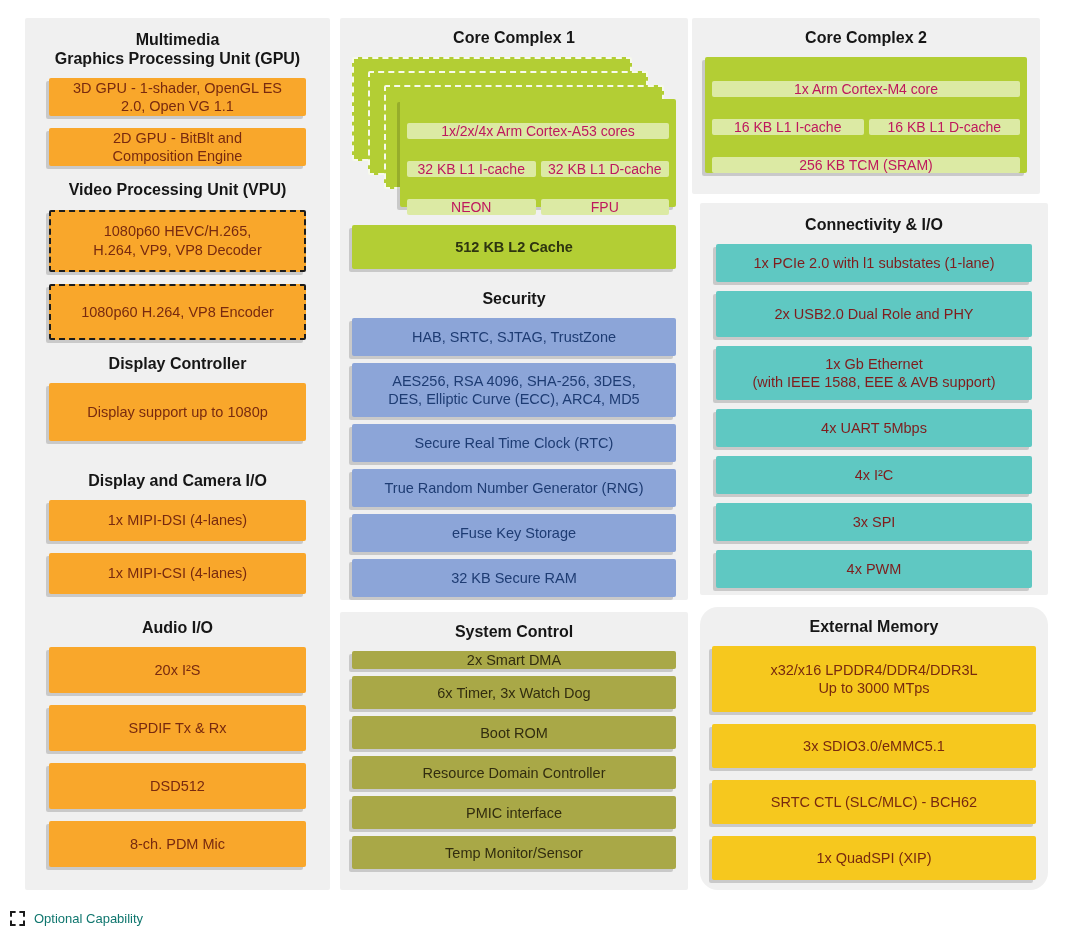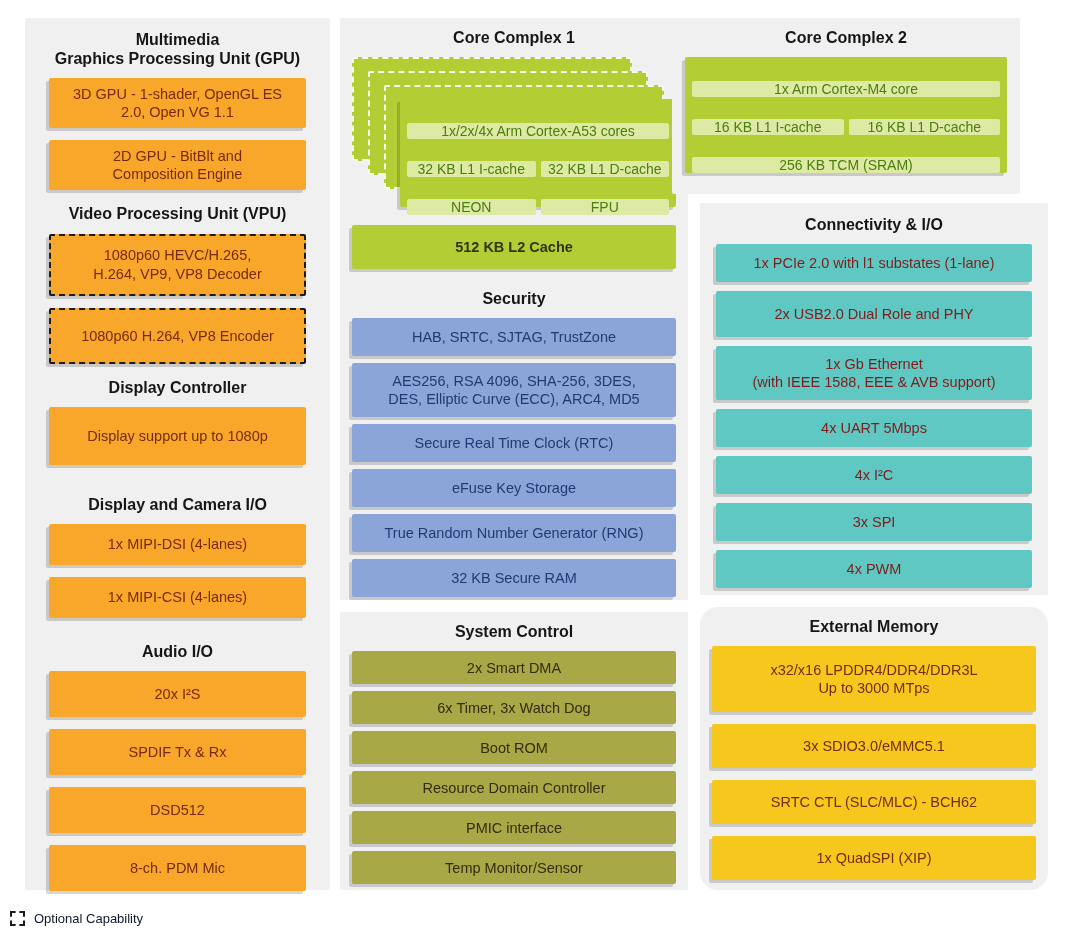--- a/index.html
+++ b/index.html
@@ -3,69 +3,69 @@
 <meta charset="utf-8">
 <style>
   * { box-sizing: border-box; margin: 0; padding: 0; }
   html,body { width:1080px; height:944px; background:#ffffff;
     font-family:"Liberation Sans", sans-serif; position:relative; overflow:hidden; }
 
   .panel { position:absolute; background:#F0F0F0; border-radius:2px; }
   #panel-left   { left:25px;  top:18px;  width:305px; height:872px; padding:12px 24px; }
   #panel-mid-a  { left:340px; top:18px;  width:348px; height:582px; padding:10px 12px; }
   #panel-mid-b  { left:340px; top:612px; width:348px; height:278px; padding:10px 12px; }
-  #panel-right-a{ left:672px; top:18px;  width:348px; height:176px; padding:10px 13px; }
+  #panel-right-a{ left:692px; top:18px;  width:348px; height:176px; padding:10px 13px; }
   #panel-right-b{ left:700px; top:203px; width:348px; height:392px; padding:12px 16px; }
   #panel-right-c{ left:700px; top:607px; width:348px; height:283px; padding:10px 12px;border-radius:18px; }
 
   .sec-title { font-weight:700; font-size:16px; line-height:1.2; color:#161616;
     text-align:center; white-space:pre-line; margin-bottom:10px; }
 
   .bar { display:flex; align-items:center; justify-content:center; text-align:center;
     white-space:pre-line; font-size:14.5px; font-weight:500; line-height:1.25;
     border-radius:2px; box-shadow:-3px 3px 0 rgba(0,0,0,0.16); margin-bottom:12px; }
 
   .orange { background:#F9A72B; color:#782A0F; }
   .yellow { background:#F6C81E; color:#782A0F; }
   .blue   { background:#8CA5D8; color:#1E3C73; margin-bottom:7px; }
   .teal   { background:#5FC8C2; color:#7f1d1d; margin-bottom:9px; }
   .olive  { background:#A9A847; color:#322D0F; margin-bottom:7px; }
   .green  { background:#B3CE34; color:#2E3510; font-weight:600; }
 
   .dashed { border:2px dashed #1c1c1c; }
 
   .h38{height:38px}.h44{height:44px}.h46{height:46px}.h48{height:41px}
-  .h50{height:50px}.h54{height:54px}.h56{height:56px}.h58{height:58px}
+  .h50{height:38px}.h54{height:54px}.h56{height:56px}.h58{height:58px}
   .h62{height:62px}.h66{height:66px}
 
   
   .cc1-stack { position:relative; height:152px; margin:4px 0 16px; }
   .ghost { position:absolute; width:280px; height:104px; background:#B3CE34;
     border:2px dashed rgba(255,255,255,0.9); border-radius:2px; }
   .g1{ left:0;  top:0; }
   .g2{ left:16px; top:14px; }
   .g3{ left:32px; top:28px; }
   .core-card { background:#B3CE34; border-radius:2px; padding:7px;
     display:flex; flex-direction:column; gap:5px;
     box-shadow:-3px 3px 0 rgba(0,0,0,0.16); }
   .cc1-front { position:absolute; left:48px; top:42px; width:276px; height:108px; }
   .core-row, .core-cell { background:#DCEAA4; border-radius:2px; flex:1;
     display:flex; align-items:center; justify-content:center;
-    font-size:14px; font-weight:500; color:#4d7c0f;margin-top:17px; }
+    font-size:14px; font-weight:500; color:#be185d;margin-top:17px; }
   .core-split { display:flex; gap:5px; flex:1;align-items:flex-end; }
 
   
   .cc2-card { width:100%; height:116px; }
 
   
   #legend { position:absolute; left:10px; top:911px; display:flex;
     align-items:center; gap:9px; }
   #legend .swatch { width:15px; height:15px; background:#ffffff;
     border:2px dashed #1a1a1a; }
-  #legend .lbl { font-size:13px; color:#0f172a; }
+  #legend .lbl { font-size:13px; color:#0f766e; }
 </style>
 </head>
 <body>
 
 <div class="panel" id="panel-left">
   <div class="sec-title">Multimedia
 Graphics Processing Unit (GPU)</div>
   <div class="bar orange h50">3D GPU - 1-shader, OpenGL ES
 2.0, Open VG 1.1</div>
   <div class="bar orange h50">2D GPU - BitBlt and
@@ -110,28 +110,28 @@
     </div>
   </div>
 
   <div class="bar green h44">512 KB L2 Cache</div>
 
   <div class="sec-title" style="margin-top:20px;">Security</div>
   <div class="bar blue h38">HAB, SRTC, SJTAG, TrustZone</div>
   <div class="bar blue h54">AES256, RSA 4096, SHA-256, 3DES,
 DES, Elliptic Curve (ECC), ARC4, MD5</div>
   <div class="bar blue h38">Secure Real Time Clock (RTC)</div>
+  <div class="bar blue h38">True Random Number Generator (RNG)</div>
   <div class="bar blue h38">eFuse Key Storage</div>
-  <div class="bar blue h38">True Random Number Generator (RNG)</div>
   <div class="bar blue h38">32 KB Secure RAM</div>
 </div>
 
 <div class="panel" id="panel-mid-b">
   <div class="sec-title">System Control</div>
-  <div class="bar olive h34" style="height:33px">2x Smart DMA</div>
+  <div class="bar olive h34" style="height:18px">2x Smart DMA</div>
   <div class="bar olive" style="height:33px">6x Timer, 3x Watch Dog</div>
   <div class="bar olive" style="height:33px">Boot ROM</div>
   <div class="bar olive" style="height:33px">Resource Domain Controller</div>
   <div class="bar olive" style="height:33px">PMIC interface</div>
   <div class="bar olive" style="height:33px">Temp Monitor/Sensor</div>
 </div>
 
 <div class="panel" id="panel-right-a">
   <div class="sec-title">Core Complex 2</div>
   <div class="core-card cc2-card">

